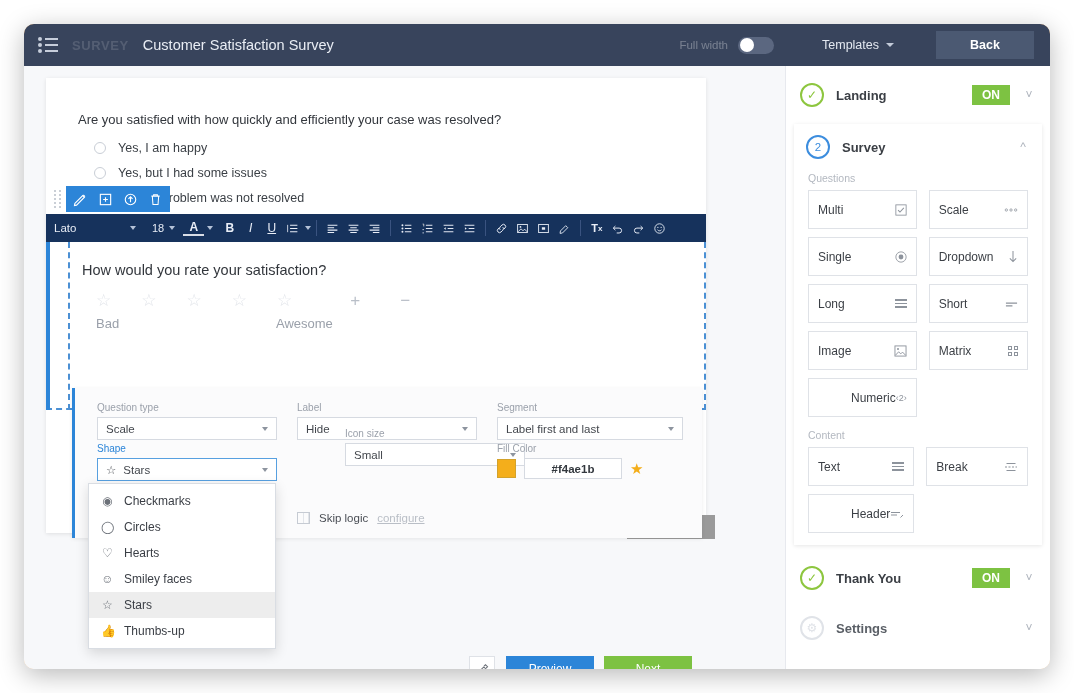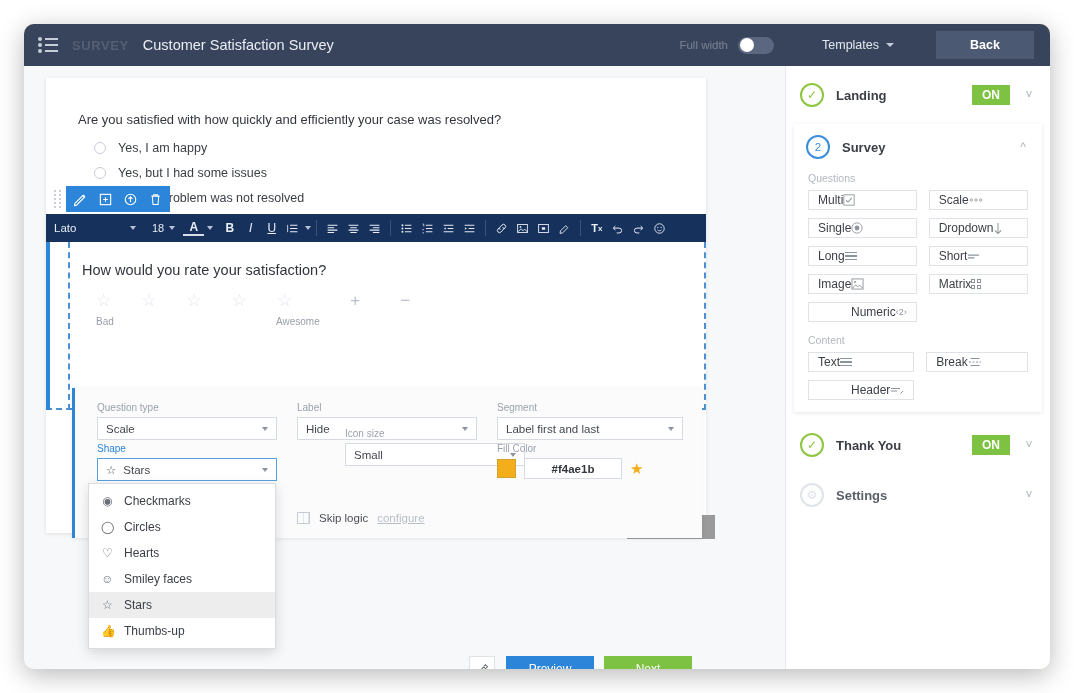--- a/index.html
+++ b/index.html
@@ -215,21 +215,21 @@
     position: absolute; left: 58px; top: 196px;
     font-size: 14.5px; color: #32363c;
   }
   .stars-row {
     position: absolute; left: 72px; top: 224px;
     display: flex; align-items: center; gap: 30px;
   }
   .star-ghost { color: #e2e5ea; font-size: 17px; }
   .plusminus { display:flex; align-items:center; gap: 40px; margin-left: 28px; color:#b9bfc8; font-size:17px; }
   .scale-label {
-    position: absolute; font-size: 10px; color: #9aa0aa;
+    position: absolute; font-size: 13px; color: #9aa0aa;
   }
   .lbl-bad { left: 72px; top: 250px; }
   .lbl-awesome { left: 252px; top: 250px; }
 
   
   .settings-panel {
     position: absolute;
     left: 48px; top: 322px;
     width: 630px; height: 150px;
     background: #fbfbfc;
@@ -372,24 +372,24 @@
     font-size: 10.5px; color: #b3b8c0;
     padding: 2px 0 6px 14px;
   }
   .chips {
     display: grid;
     grid-template-columns: 1fr 1fr;
     gap: 8px 12px;
     padding: 0 14px;
   }
   .chip {
-    height: 20px;
+    height: 39px;
     border: 1px solid #dfe2e7;
     background: #fff;
-    display: flex; align-items: center; justify-content: flex-start;
+    display: flex; align-items: center; justify-content: space-between;
     padding: 0 9px;
     font-size: 12px; color: #3b3f45;
     cursor: pointer;
   }
   .chip .cicon { color: #8d939c; font-size: 11px; display:flex;align-items:center; }
   .chip.solo { grid-column: 1 / 2; padding-left: 42px; }
   .ico-lines { display:flex;flex-direction:column;gap:2px;width:12px; }
   .ico-lines i { height:1.5px;background:#8d939c;display:block; }
   .ico-matrix { display:grid;grid-template-columns:4px 4px;grid-template-rows:4px 4px;gap:2px; }
   .ico-matrix i { border:1px solid #8d939c; display:block; }

